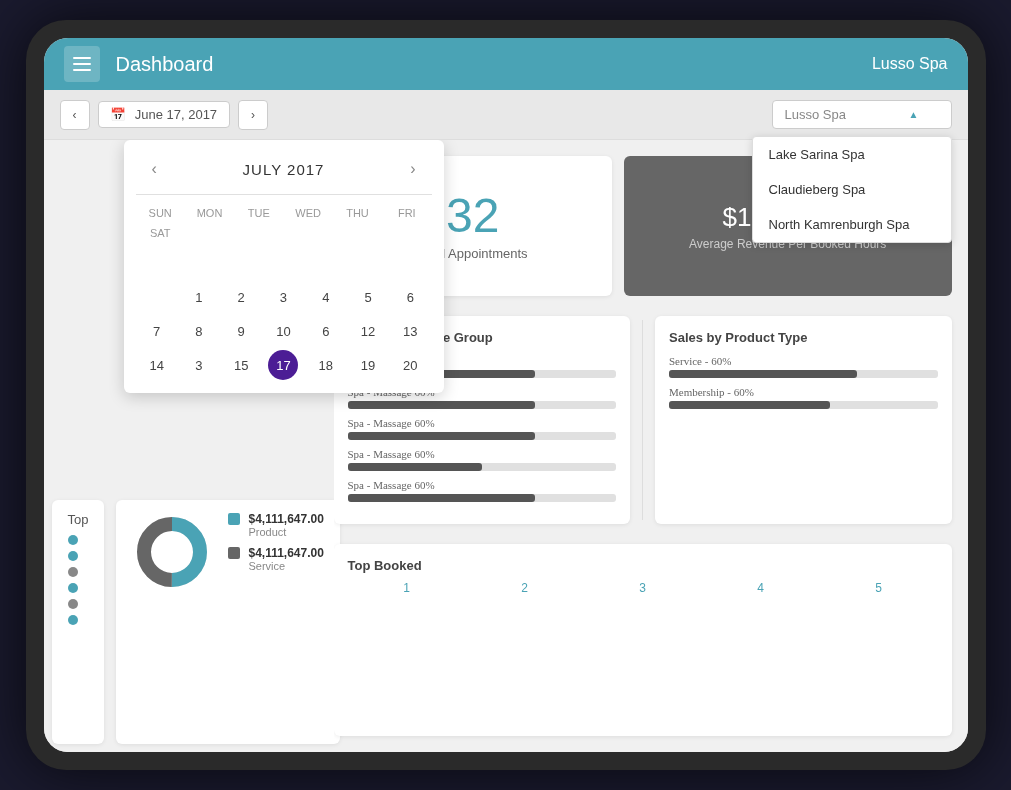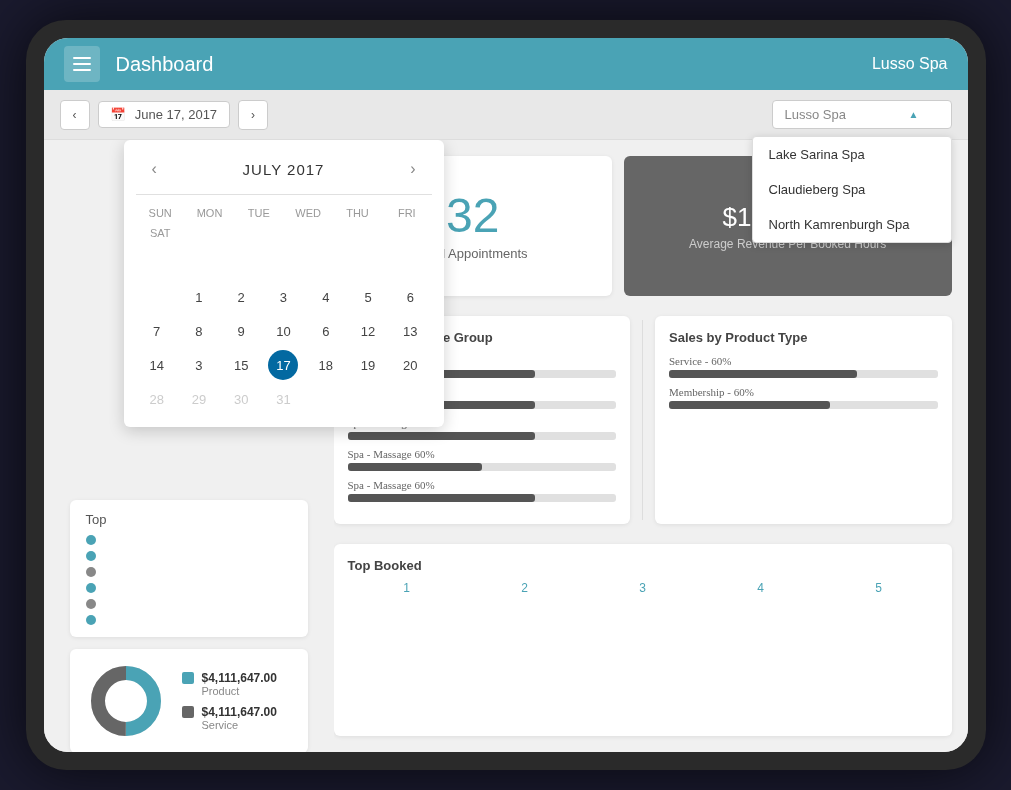--- a/index.html
+++ b/index.html
@@ -166,23 +166,23 @@
     }
     .content-area {
       display: flex;
       flex: 1;
       overflow: hidden;
     }
     
     .left-panel {
       width: 300px;
       flex-shrink: 0;
-      padding: 26px;
-      display: flex;
-      flex-direction: column;
+      padding: 8px;
+      display: flex;
+      flex-direction: row;
       gap: 12px;
     }
     
     .calendar-popup {
       background: white;
       border-radius: 6px;
       box-shadow: 0 4px 16px rgba(0,0,0,0.18);
       padding: 12px;
       width: 320px;
       position: absolute;
@@ -244,21 +244,21 @@
       cursor: pointer;
       border-radius: 50%;
       width: 30px;
       height: 30px;
       display: flex;
       align-items: center;
       justify-content: center;
       margin: 1px auto;
     }
     .cal-day.today {
-      background: #0369a1;
+      background: #4c1d95;
       color: white;
       border-radius: 50%;
     }
     .cal-day.muted {
       color: #ccc;
     }
     
     .appt-card {
       background: white;
       border-radius: 6px;
@@ -288,21 +288,21 @@
     }
     .dot.teal { background: #4aa3b5; }
     .dot.gray { background: #888; }
     
     .donut-section {
       background: white;
       border-radius: 6px;
       padding: 12px 16px;
       box-shadow: 0 1px 4px rgba(0,0,0,0.08);
       display: flex;
-      align-items: center;
+      align-items: flex-start;
       gap: 16px;
     }
     .donut-chart {
       width: 80px;
       height: 80px;
       flex-shrink: 0;
     }
     .donut-legend {
       display: flex;
       flex-direction: column;
@@ -546,29 +546,20 @@
                 <div class="cal-day">14</div>
                 <div class="cal-day">3</div>
                 <div class="cal-day">15</div>
                 <div class="cal-day today">17</div>
                 <div class="cal-day">18</div>
                 <div class="cal-day">19</div>
                 <div class="cal-day">20</div>
               </div>
 
 
-              <div class="cal-week">
-                <div class="cal-day muted">28</div>
-                <div class="cal-day muted">29</div>
-                <div class="cal-day muted">30</div>
-                <div class="cal-day muted">31</div>
-                <div class="cal-day"></div>
-                <div class="cal-day"></div>
-                <div class="cal-day"></div>
-              </div>
             </div>
           </div>
         </div>
 
         <div class="left-panel" style="padding-top: 360px; width: 290px;">
 
           <div class="appt-card">
             <div class="top-appt-label">Top</div>
             <div class="appt-dots">
               <div class="appt-dot-row">

